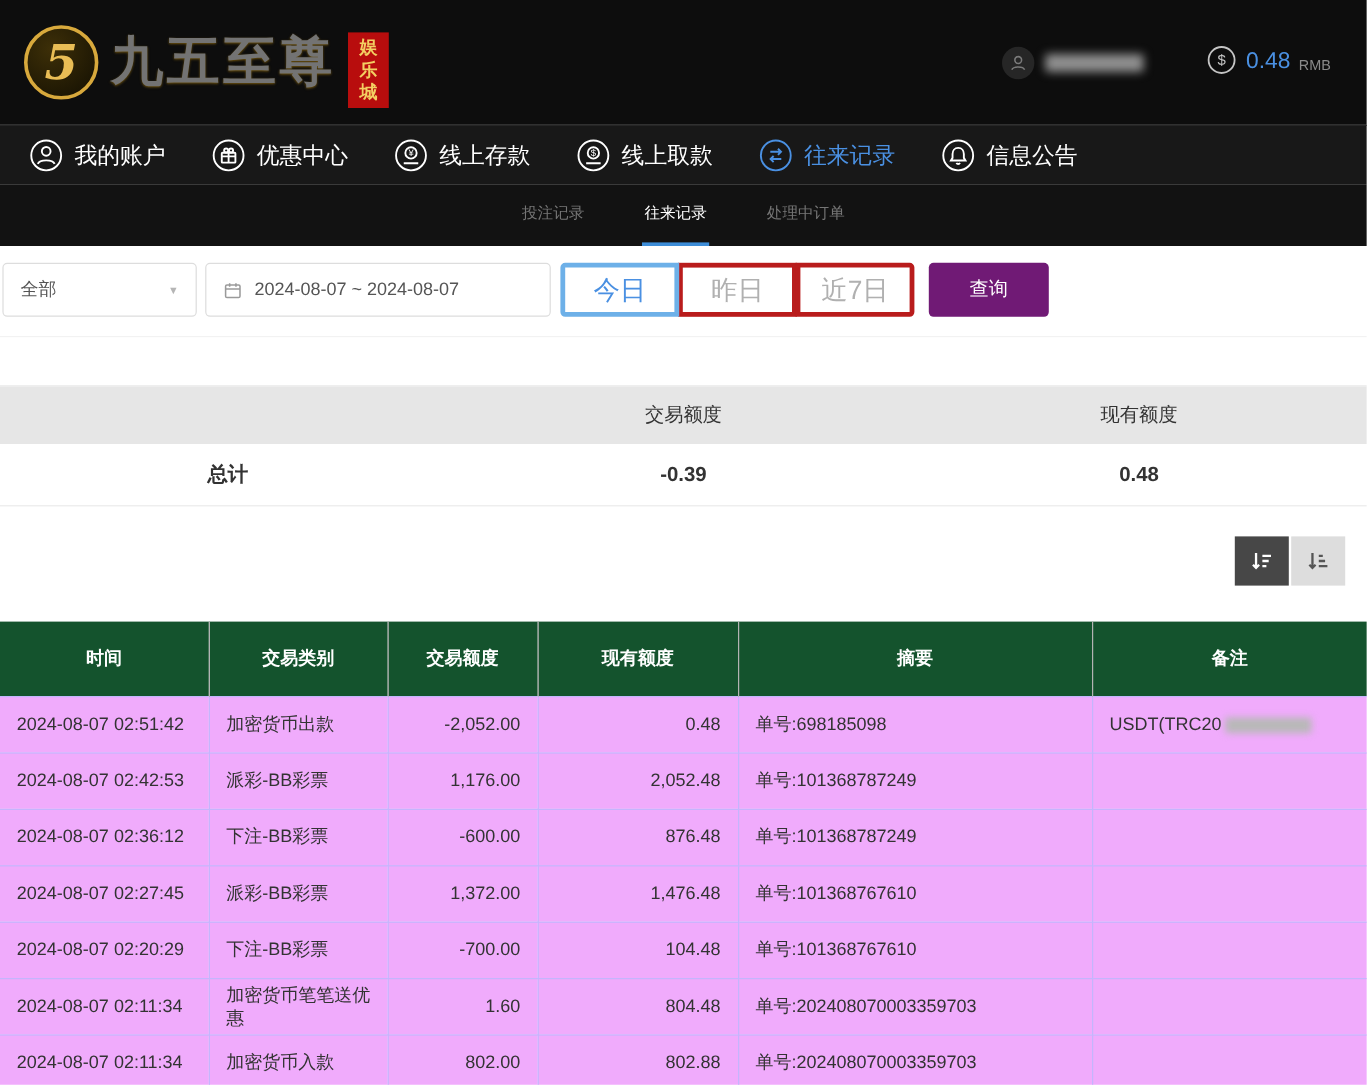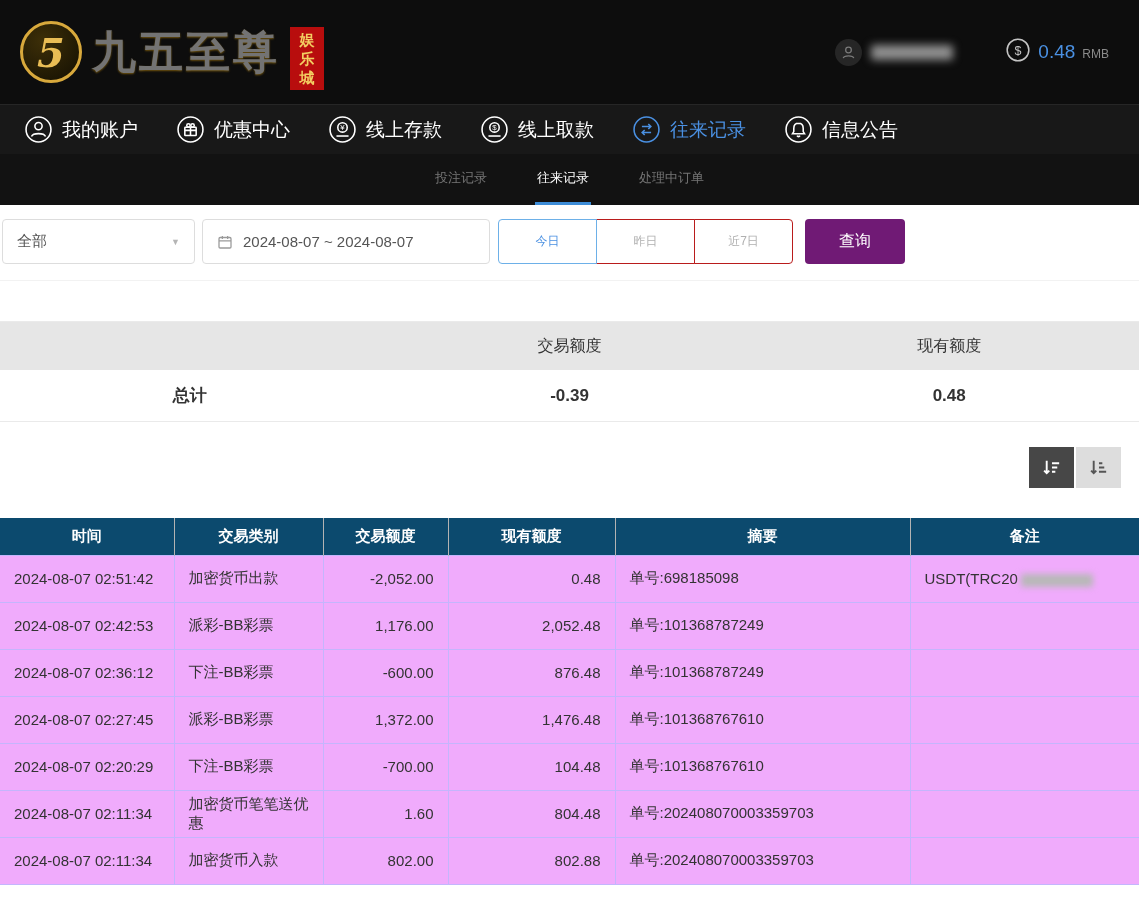--- a/index.html
+++ b/index.html
@@ -28,44 +28,44 @@
   .main-nav { height: 50px; background: #181818; display: flex; align-items: center; gap: 38px; padding: 0 24px; border-top: 1px solid #262626; }
   .nav-item { display: flex; align-items: center; gap: 9px; color: #fff; font-size: 19px; cursor: pointer; white-space: nowrap; }
   .nav-item .icon { display: flex; }
   .nav-item.active { color: #4a90e2; }
   
   .sub-nav { height: 51px; background: #121212; display: flex; justify-content: center; gap: 46px; }
   .sub-tab { display: flex; align-items: center; color: #757575; font-size: 13px; cursor: pointer; border-bottom: 3px solid transparent; padding: 0 2px; }
   .sub-tab.active { color: #fff; border-bottom-color: #3d8dd8; }
   
   .filter-bar { padding: 14px 2px 16px; display: flex; align-items: center; border-bottom: 1px solid #f2f2f2; }
-  .select-box { width: 193px; height: 45px; border: 1px solid #ddd; border-radius: 4px; display: flex; align-items: center; justify-content: space-between; padding: 0 14px; color: #555; font-size: 15px; background: #fff; cursor: pointer; }
+  .select-box { width: 162px; height: 45px; border: 1px solid #ddd; border-radius: 4px; display: flex; align-items: center; justify-content: space-between; padding: 0 14px; color: #555; font-size: 15px; background: #fff; cursor: pointer; }
   .caret { color: #b5b5b5; font-size: 9px; }
   .date-box { margin-left: 7px; width: 288px; height: 45px; border: 1px solid #ddd; border-radius: 4px; display: flex; align-items: center; gap: 9px; padding: 0 13px; color: #555; font-size: 15px; cursor: pointer; background: #fff; }
   .btn-group { display: flex; margin-left: 8px; }
-  .quick-btn { width: 99px; height: 45px; border: 1px solid #b91c1c; background: #fff; color: #b0b0b0; font-size: 12px; cursor: pointer; font-family: inherit; }
+  .quick-btn { width: 99px; height: 45px; border: 4px solid #b91c1c; background: #fff; color: #b0b0b0; font-size: 22px; cursor: pointer; font-family: inherit; }
   .quick-btn + .quick-btn { margin-left: -1px; }
   .quick-btn.first { border-radius: 4px 0 0 4px; }
   .quick-btn.last { border-radius: 0 4px 4px 0; }
   .quick-btn.active { border-color: #6db0e8; color: #4a90e2; position: relative; z-index: 1; }
   .query-btn { margin-left: 12px; width: 100px; height: 45px; background: #701a75; color: #fff; font-size: 16px; border: none; border-radius: 4px; cursor: pointer; font-family: inherit; }
   
   .summary { margin-top: 40px; border-top: 1px solid #eaeaea; }
   .summary-row { display: flex; }
   .summary-row.head { background: #e6e6e6; height: 48px; font-size: 16px; color: #333; }
   .summary-row.body { background: #fff; height: 52px; font-size: 17px; border-bottom: 1px solid #eaeaea; font-weight: bold; }
   .summary-cell { flex: 1; display: flex; align-items: center; justify-content: center; }
   
   .sort-bar { display: flex; justify-content: flex-end; gap: 2px; margin: 25px 18px 30px 0; }
   .sort-btn { width: 45px; height: 41px; display: flex; align-items: center; justify-content: center; cursor: pointer; }
   .sort-btn.desc { background: #474747; color: #fff; }
   .sort-btn.asc { background: #ddd; color: #555; }
   
   .tx-table { width: 100%; border-collapse: collapse; table-layout: fixed; font-size: 15px; }
-  .tx-table th { background: #0c4a6e; color: #fff; font-weight: bold; height: 37px; text-align: center; border-right: 1px solid #b3b3b3; }
+  .tx-table th { background: #14532d; color: #fff; font-weight: bold; height: 62px; text-align: center; border-right: 1px solid #b3b3b3; }
   .tx-table th:last-child { border-right: none; }
   .tx-table td { height: 47px; border: 1px solid #c4b5fd; padding: 0 14px; background: #f0abfc; word-break: break-all; }
   .tx-table td:first-child { border-left: none; }
   .tx-table td:last-child { border-right: none; }
   .al { text-align: left; }
   .ar { text-align: right; }
   .remark-blur { display: inline-block; vertical-align: middle; width: 72px; height: 13px; background: #b8b8b8; filter: blur(3px); margin-left: 3px; border-radius: 2px; }
 </style>
 </head>
 <body>

